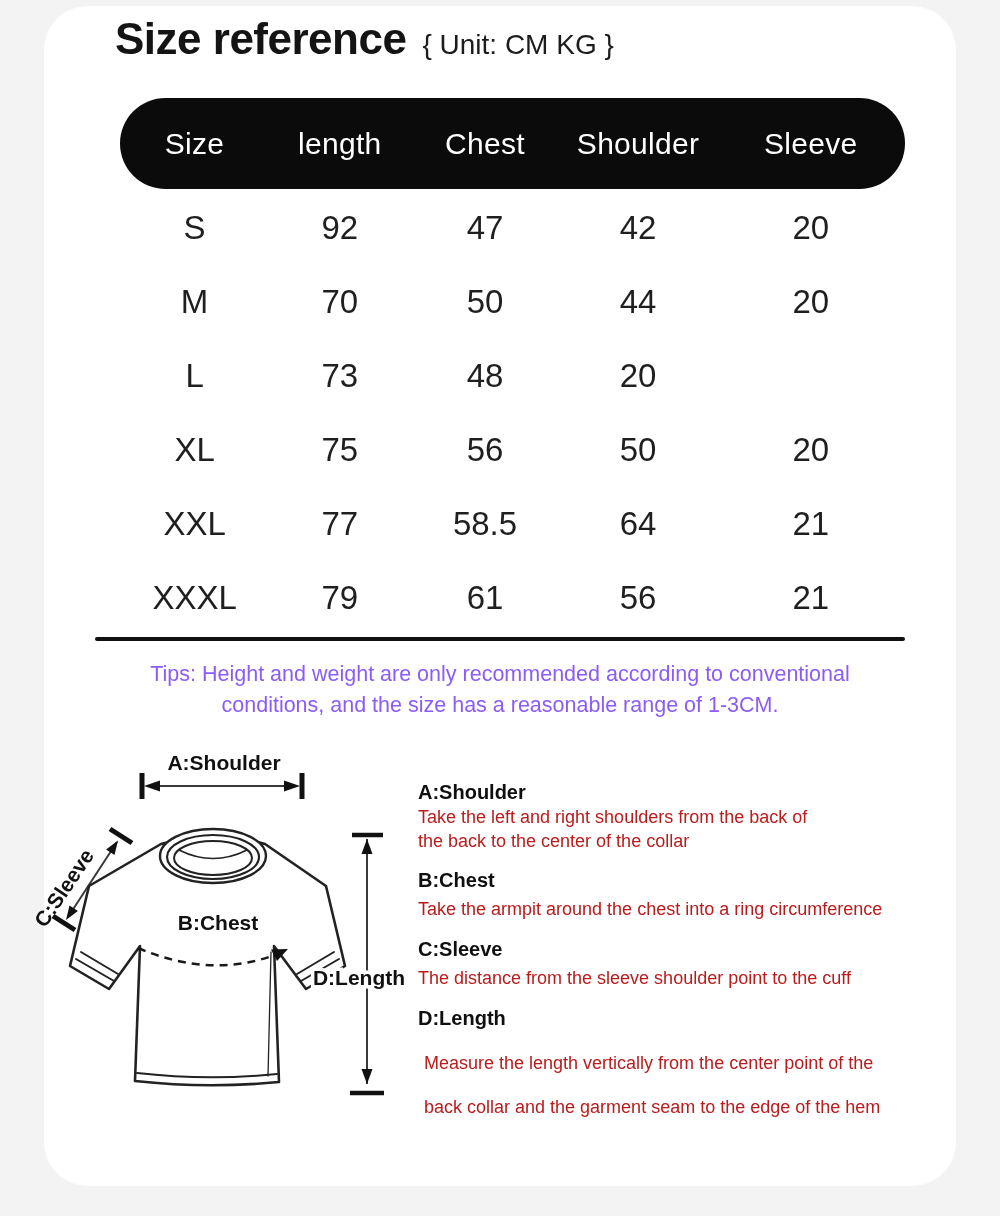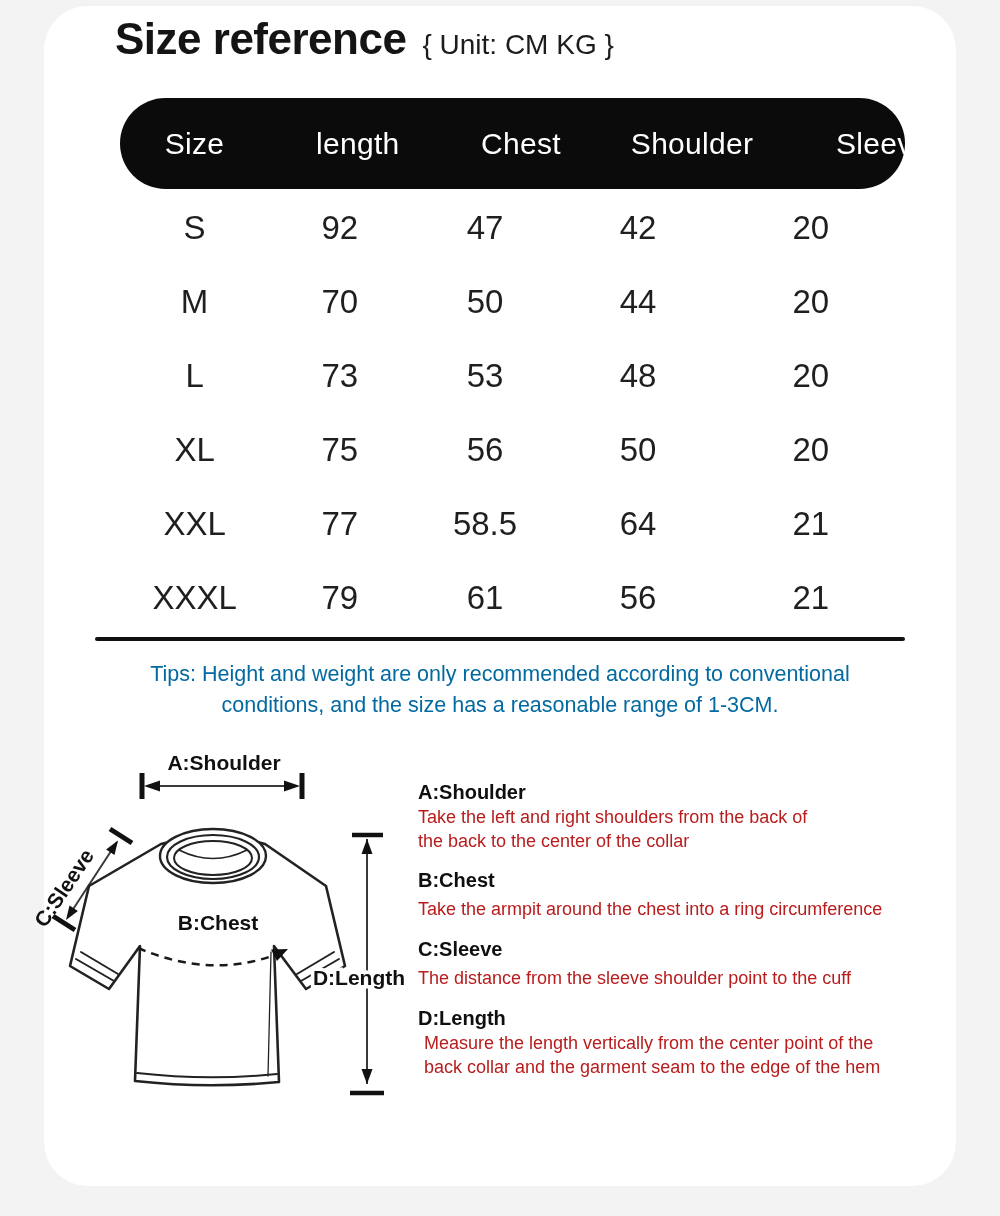--- a/index.html
+++ b/index.html
@@ -12,50 +12,50 @@
     background:#ffffff;border-radius:44px;
   }
   
   .title-row{position:absolute;left:115px;top:14px;display:flex;align-items:baseline;white-space:nowrap;}
   .title-row h1{margin:0;font-size:44px;line-height:1.15;font-weight:bold;color:#141414;letter-spacing:-0.5px;}
   .unit-note{margin-left:16px;font-size:28px;font-weight:400;color:#1c1c1c;}
   
   .grid5{display:grid;grid-template-columns:19% 18% 19% 20% 24%;}
   .pill{
     position:absolute;left:120px;top:98px;width:785px;height:91px;
-    background:#0b0b0b;border-radius:46px;align-items:center;gap:18px;
+    background:#0b0b0b;border-radius:46px;align-items:center;
   }
   .pill span{text-align:center;color:#ffffff;font-size:30px;letter-spacing:0.3px;}
   .rows{position:absolute;left:120px;top:191px;width:785px;}
   .trow{height:74px;align-items:center;}
   .trow span{text-align:center;font-size:33px;color:#1f1f1f;}
   .divider{position:absolute;left:95px;top:637px;width:810px;height:4px;background:#101010;border-radius:2px;}
   
   .tips{position:absolute;left:44px;top:659px;width:912px;text-align:center;
-    font-size:21.5px;line-height:31px;color:#0369a1;}
+    font-size:21.5px;line-height:31px;color:#8b5cf6;}
   
   .diagram{position:absolute;left:28px;top:740px;}
   .dlabel{font-family:"Liberation Sans",sans-serif;font-size:21px;font-weight:bold;fill:#111111;}
   .halo{paint-order:stroke;stroke:#ffffff;stroke-width:7px;}
   .outline{fill:#ffffff;stroke:#222222;stroke-width:2.6;stroke-linejoin:round;stroke-linecap:round;}
   .thin{fill:none;stroke:#222222;stroke-width:2;stroke-linecap:round;}
   .tick{stroke:#111111;stroke-width:5;stroke-linecap:butt;}
   .aline{stroke:#3a3a3a;stroke-width:2;}
   .ah{fill:#111111;}
   .dash{fill:none;stroke:#1a1a1a;stroke-width:2.5;stroke-dasharray:8 6;}
   
   .guide{position:absolute;left:418px;top:780px;width:560px;}
   .gitem .ghead{font-size:20px;font-weight:bold;color:#0f0f0f;line-height:25px;}
   .gitem .gline{font-size:18px;color:#b91c1c;line-height:24px;white-space:nowrap;}
   .g-b{margin-top:15px;}
   .g-b .gline{margin-top:4px;}
   .g-c{margin-top:16px;}
   .g-c .gline{margin-top:4px;}
   .g-d{margin-top:16px;}
-  .g-d .gline{margin-left:6px;}
+  .g-d .gline{margin-left:6px;margin-top:20px;}
   .g-d .gline:first-of-type{margin-top:5px;}
 </style>
 </head>
 <body>
 
 <div class="stage">
   <div class="card"></div>
 
   <div class="title-row">
     <h1>Size reference</h1>
@@ -81,21 +81,20 @@
     <div class="trow grid5">
       <span>M</span>
       <span>70</span>
       <span>50</span>
       <span>44</span>
       <span>20</span>
     </div>
     <div class="trow grid5">
       <span>L</span>
       <span>73</span>
-      <span>53</span>
       <span>48</span>
       <span>20</span>
     </div>
     <div class="trow grid5">
       <span>XL</span>
       <span>75</span>
       <span>56</span>
       <span>50</span>
       <span>20</span>
     </div>

